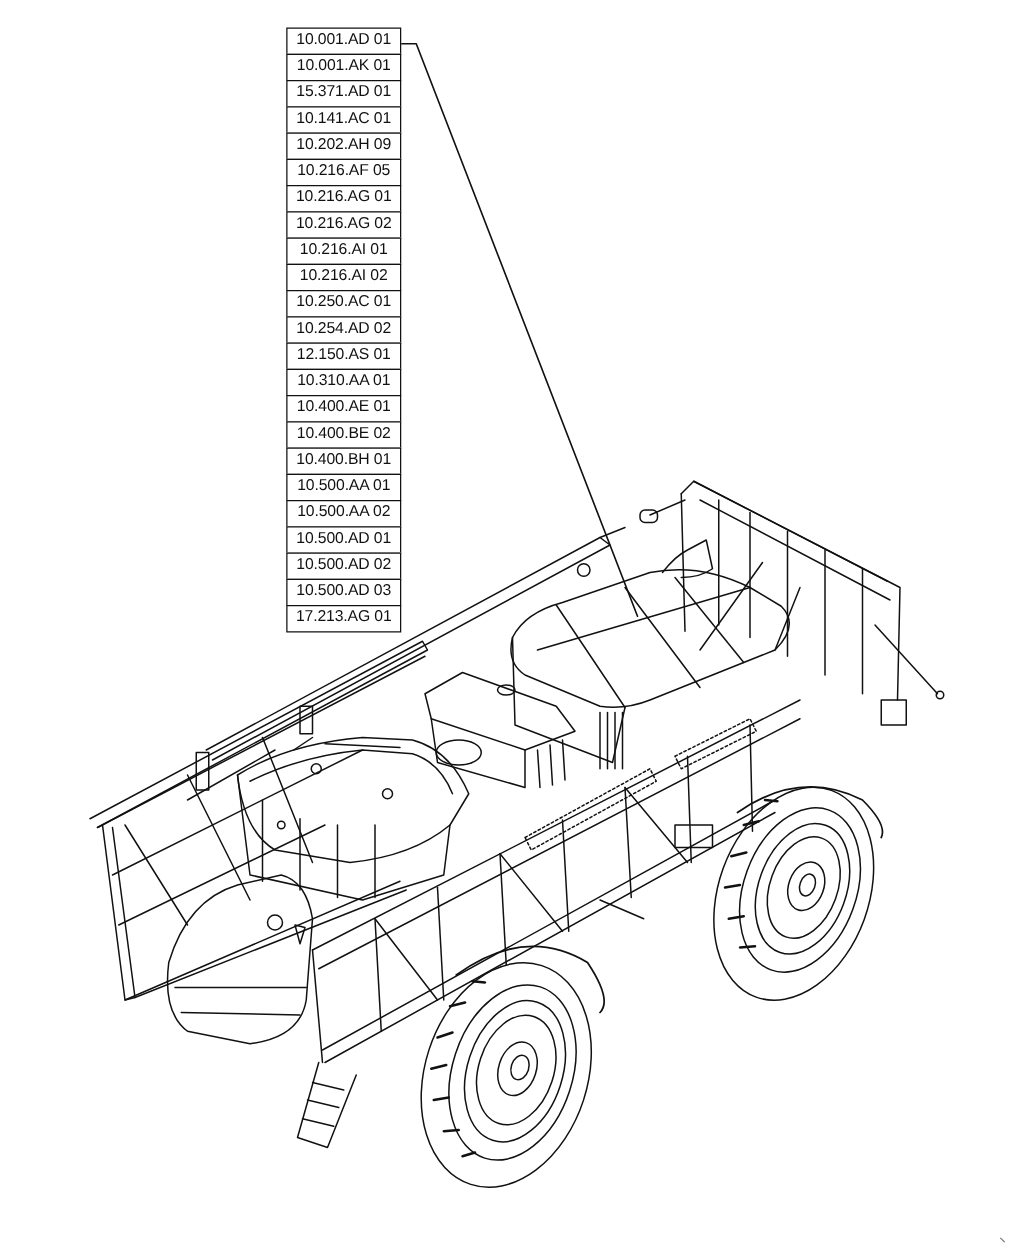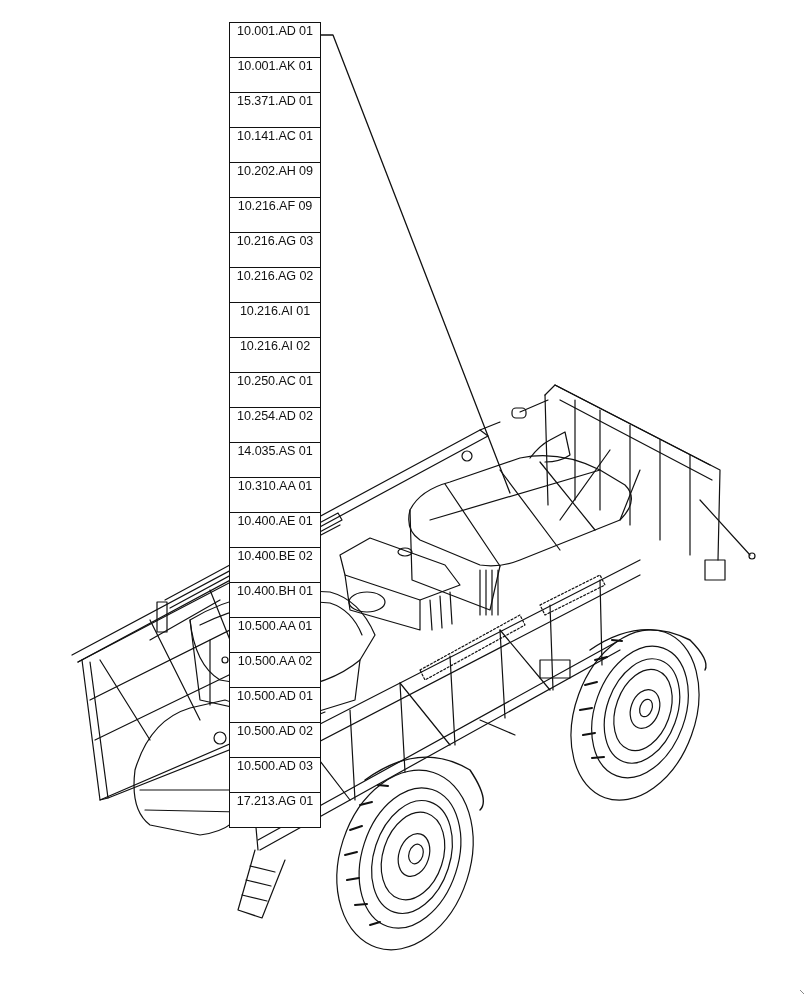--- a/index.html
+++ b/index.html
@@ -1,20 +1,20 @@
 <!DOCTYPE html>
 <html><head>
 <meta charset="utf-8">
 <style>
   html, body { margin: 0; padding: 0; background: #ffffff; }
   body { width: 812px; height: 1000px; position: relative; overflow: hidden; font-family: "Liberation Sans", sans-serif; }
   #drawing { position: absolute; left: 0; top: 0; width: 812px; height: 1000px; }
   .labels { position: absolute; left: 229px; top: 22px; width: 92px; }
   .label {
-    box-sizing: border-box; height: 36px; width: 92px;
+    box-sizing: border-box; height: 22px; width: 92px;
     border: 1px solid #111; margin-top: -1px;
     font-size: 12.6px; line-height: 17px; color: #111;
     text-align: center; white-space: nowrap; background: #fff;
     cursor: pointer; letter-spacing: -0.1px;
   }
   .label:first-child { margin-top: 0; }
   .corner-mark { position: absolute; left: 800px; top: 990px; width: 4px; height: 4px; }
 </style>
 </head>
 <body>
@@ -173,28 +173,28 @@
     </g>
   </g>
 </svg>
 
 <div class="labels">
   <div class="label">10.001.AD 01</div>
   <div class="label">10.001.AK 01</div>
   <div class="label">15.371.AD 01</div>
   <div class="label">10.141.AC 01</div>
   <div class="label">10.202.AH 09</div>
-  <div class="label">10.216.AF 09</div>
-  <div class="label">10.216.AG 03</div>
+  <div class="label">10.216.AF 05</div>
+  <div class="label">10.216.AG 01</div>
   <div class="label">10.216.AG 02</div>
   <div class="label">10.216.AI 01</div>
   <div class="label">10.216.AI 02</div>
   <div class="label">10.250.AC 01</div>
   <div class="label">10.254.AD 02</div>
-  <div class="label">14.035.AS 01</div>
+  <div class="label">12.150.AS 01</div>
   <div class="label">10.310.AA 01</div>
   <div class="label">10.400.AE 01</div>
   <div class="label">10.400.BE 02</div>
   <div class="label">10.400.BH 01</div>
   <div class="label">10.500.AA 01</div>
   <div class="label">10.500.AA 02</div>
   <div class="label">10.500.AD 01</div>
   <div class="label">10.500.AD 02</div>
   <div class="label">10.500.AD 03</div>
   <div class="label">17.213.AG 01</div>

